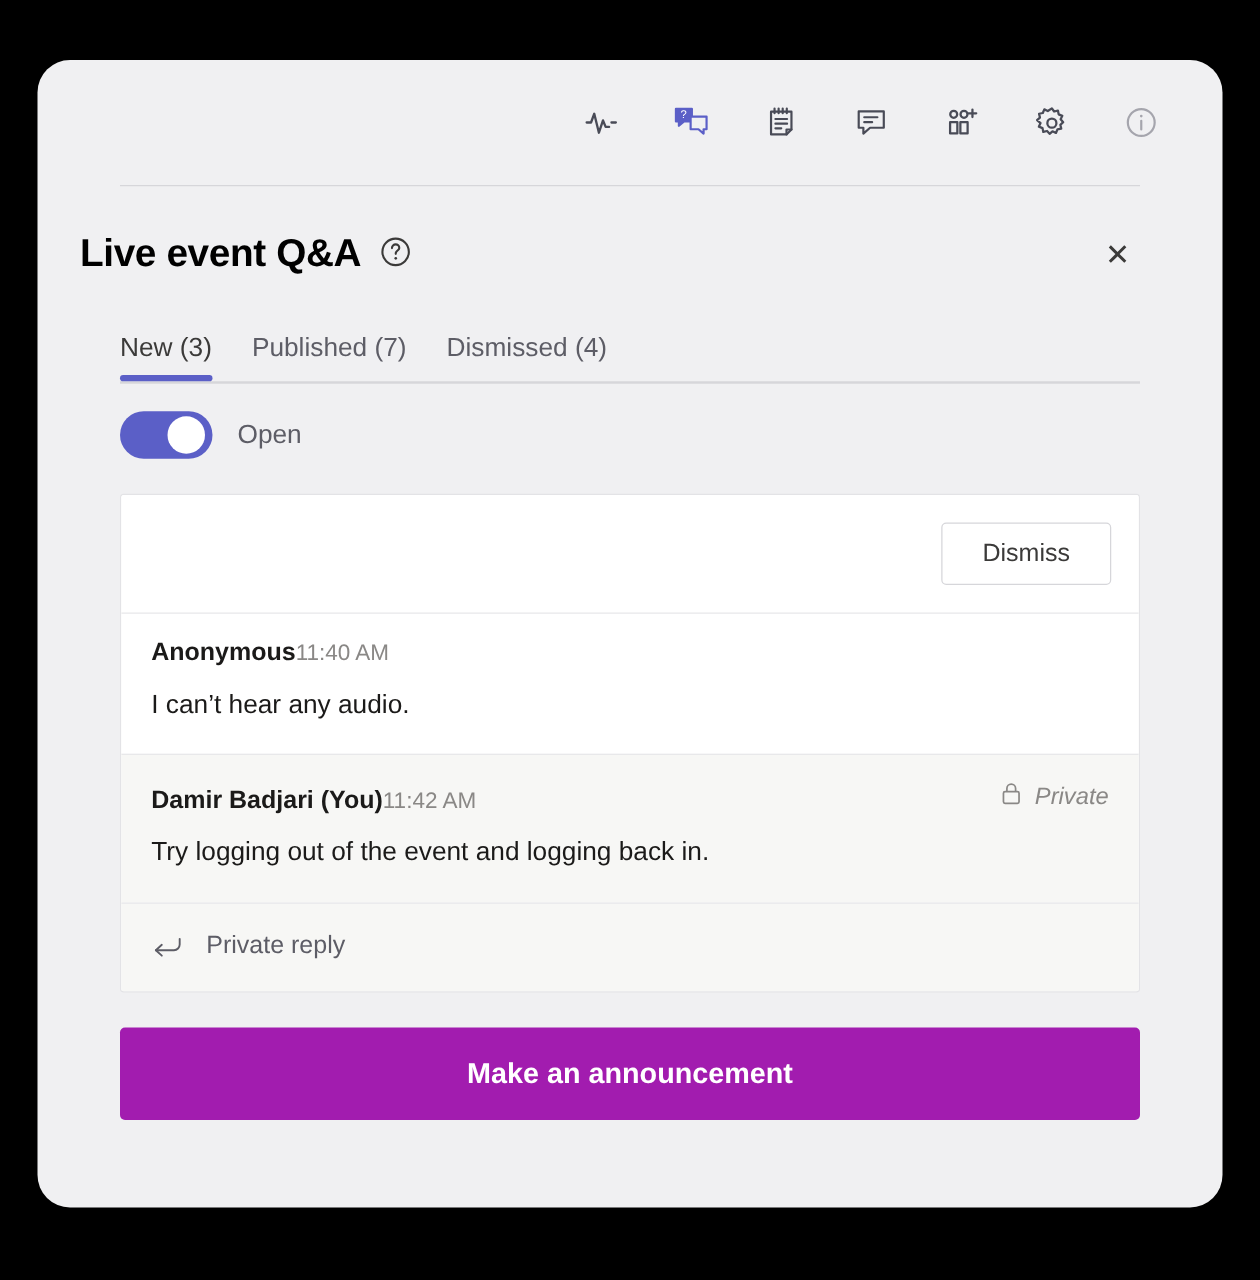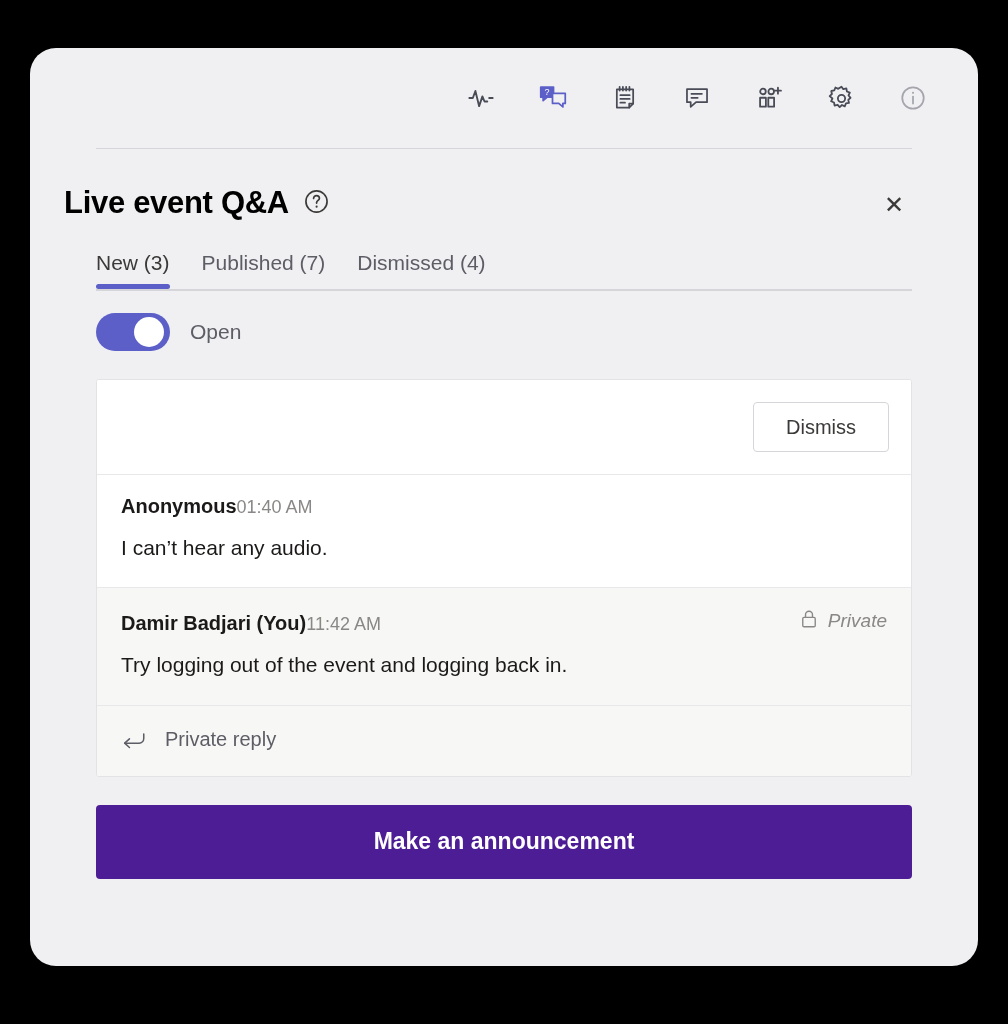--- a/index.html
+++ b/index.html
@@ -103,20 +103,21 @@
     gap: 32px;
     position: relative;
   }
   .tab {
     font-size: 21px;
     color: #5d5d66;
     padding-bottom: 14px;
     cursor: pointer;
     position: relative;
     white-space: nowrap;
+    margin-top: 16px;
   }
   .tab.active { color: #3b3a39; }
   .tab.active::after {
     content: "";
     position: absolute;
     left: 0;
     right: 0;
     bottom: 0;
     height: 5px;
     border-radius: 3px;
@@ -245,21 +246,21 @@
   }
   .reply-bar-label {
     font-size: 20px;
     color: #5d5d66;
   }
   .reply-icon { color: #5d5d66; display: flex; }
 
   
   .announce {
     margin: 28px 66px 0 66px;
-    background: #4c1d95;
+    background: #a21caf;
     color: #ffffff;
     border: none;
     border-radius: 4px;
     height: 74px;
     width: calc(100% - 132px);
     font-family: "Liberation Sans", sans-serif;
     font-size: 23px;
     font-weight: bold;
     cursor: pointer;
   }
@@ -365,21 +366,21 @@
     
     <div class="card">
 
       <div class="card-actions">
         <button class="btn btn-secondary">Dismiss</button>
       </div>
 
       <div class="msg question">
         <div class="msg-head">
           <span class="msg-author">Anonymous</span>
-          <span class="msg-time">01:40 AM</span>
+          <span class="msg-time">11:40 AM</span>
         </div>
         <div class="msg-body">I can’t hear any audio.</div>
       </div>
 
       <div class="msg reply">
         <div class="msg-head">
           <span class="msg-author">Damir Badjari (You)</span>
           <span class="msg-time">11:42 AM</span>
           <span class="msg-flag">
             <span>

